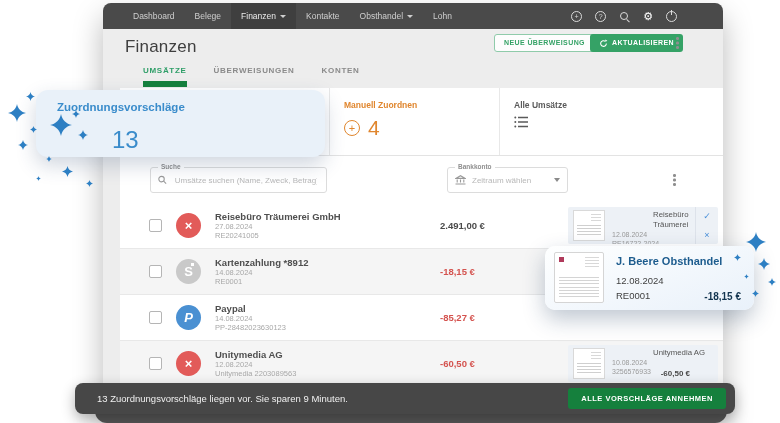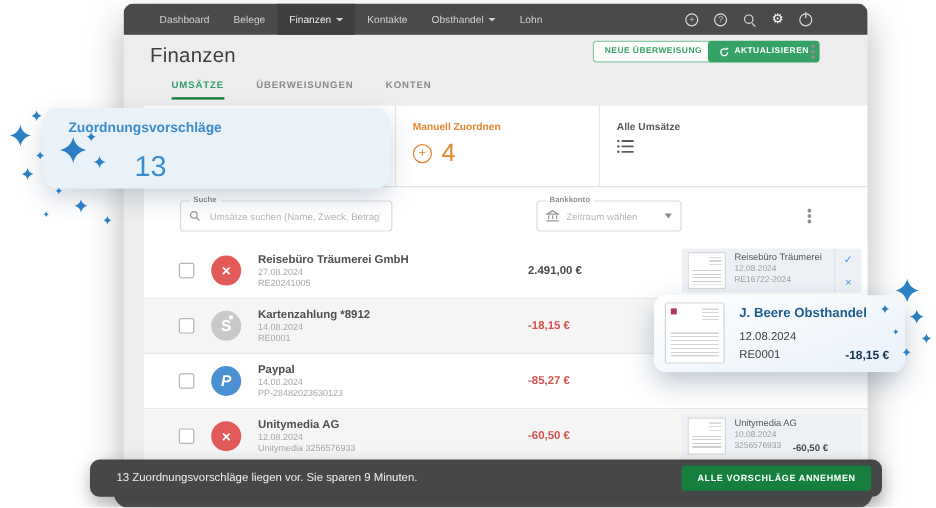--- a/index.html
+++ b/index.html
@@ -31,21 +31,21 @@
                border-radius:3px;color:#35a266;font-size:7px;font-weight:bold;letter-spacing:.4px;background:#fdfdfd;cursor:pointer;}
   .btn-primary{position:absolute;left:487px;top:31px;height:18px;line-height:18px;padding:0 9px;border-radius:3px;
                background:#35a266;color:#fff;font-size:7px;font-weight:bold;letter-spacing:.4px;display:flex;align-items:center;gap:4px;cursor:pointer;}
   .vdots{position:absolute;width:2.5px;height:2.5px;border-radius:50%;background:#8f8f8f;
          box-shadow:0 4.5px 0 #8f8f8f,0 9px 0 #8f8f8f;cursor:pointer;}
   .hdr-dots{left:573px;top:34px;}
 
   
   .tabs{position:absolute;left:40px;top:63px;display:flex;gap:27px;}
   .tab{font-size:8px;font-weight:bold;letter-spacing:.7px;color:#8a8a8a;padding-bottom:6px;cursor:pointer;}
-  .tab.active{color:#2f9e68;border-bottom:2px solid #15803d;}
+  .tab.active{color:#2f9e68;border-bottom:6px solid #15803d;}
 
   
   .panel{position:absolute;left:17px;right:0;top:85px;bottom:0;background:#fff;}
   .stats{position:absolute;left:0;right:0;top:0;height:67px;display:flex;border-bottom:1px solid #e3e3e3;}
   .stat-cell{border-right:1px solid #e8e8e8;padding:12px 0 0 14px;box-sizing:border-box;}
   .stat-cell.c1{width:210px;}
   .stat-cell.c2{width:170px;}
   .stat-cell.c3{flex:1;border-right:none;}
   .stat-label{font-size:8.5px;font-weight:bold;}
   .stat-label.orange{color:#e0862e;}
@@ -86,21 +86,21 @@
   .amt.neg{color:#d4524e;}
 
   
   .sug{position:absolute;left:448px;right:5px;top:4px;bottom:4px;background:#edf1f6;border-radius:2px;overflow:hidden;}
   .thumb{position:absolute;left:5px;top:3px;width:32px;height:31px;background:#fff;border:1px solid #d9d9d9;box-sizing:border-box;}
   .thumb .lines{position:absolute;left:3px;right:3px;bottom:3px;height:12px;
         background:repeating-linear-gradient(#cfcfcf 0 1px,transparent 1px 3px);}
   .thumb .hdr{position:absolute;right:3px;top:3px;width:10px;height:7px;
         background:repeating-linear-gradient(#d8d8d8 0 1px,transparent 1px 3px);}
   .sug .stext{position:absolute;left:44px;top:3px;}
-  .sug .snm{font-size:7.8px;color:#555;line-height:10px;}
+  .sug .snm{font-size:7.8px;color:#555;line-height:10px;margin-left:41px;}
   .sug .sdt,.sug .srf{font-size:7px;color:#9a9a9a;line-height:9px;}
   .sug .actions{position:absolute;right:0;top:0;bottom:0;width:22px;border-left:1px solid #dde2ea;display:flex;flex-direction:column;}
   .sug .act{flex:1;display:flex;align-items:center;justify-content:center;color:#4a90d9;font-size:9px;cursor:pointer;}
   .sug .samt{position:absolute;right:28px;bottom:4px;font-size:8px;font-weight:bold;color:#4a4a4a;}
   .sug.plain{display:flex;align-items:center;gap:8px;padding-left:10px;box-sizing:border-box;}
   .sug .gtitle{font-size:8.3px;color:#5a5a5a;line-height:11px;}
   .sug .gsub{font-size:7.3px;color:#9a9a9a;line-height:9px;}
 
   
   .callout{position:absolute;left:36px;top:90px;width:289px;height:67px;background:#e9f1f9;border-radius:12px;
@@ -310,21 +310,21 @@
         </div>
 
         <div class="row alt">
           <span class="cb"></span>
           <span class="ricon red">
               <span>×</span>
             </span>
           <span class="tx">
             <div class="nm">Unitymedia AG</div>
             <div class="dt">12.08.2024</div>
-            <div class="rf">Unitymedia 3256576933</div>
+            <div class="rf">Unitymedia 2203089563</div>
           </span>
           <span class="amt neg">-60,50 €</span>
           <div class="sug">
             <div class="thumb">
                 <div class="hdr"></div>
                 <div class="lines"></div>
               </div>
             <div class="stext">
               <div class="snm">Unitymedia AG</div>
               <div class="sdt">10.08.2024</div>

